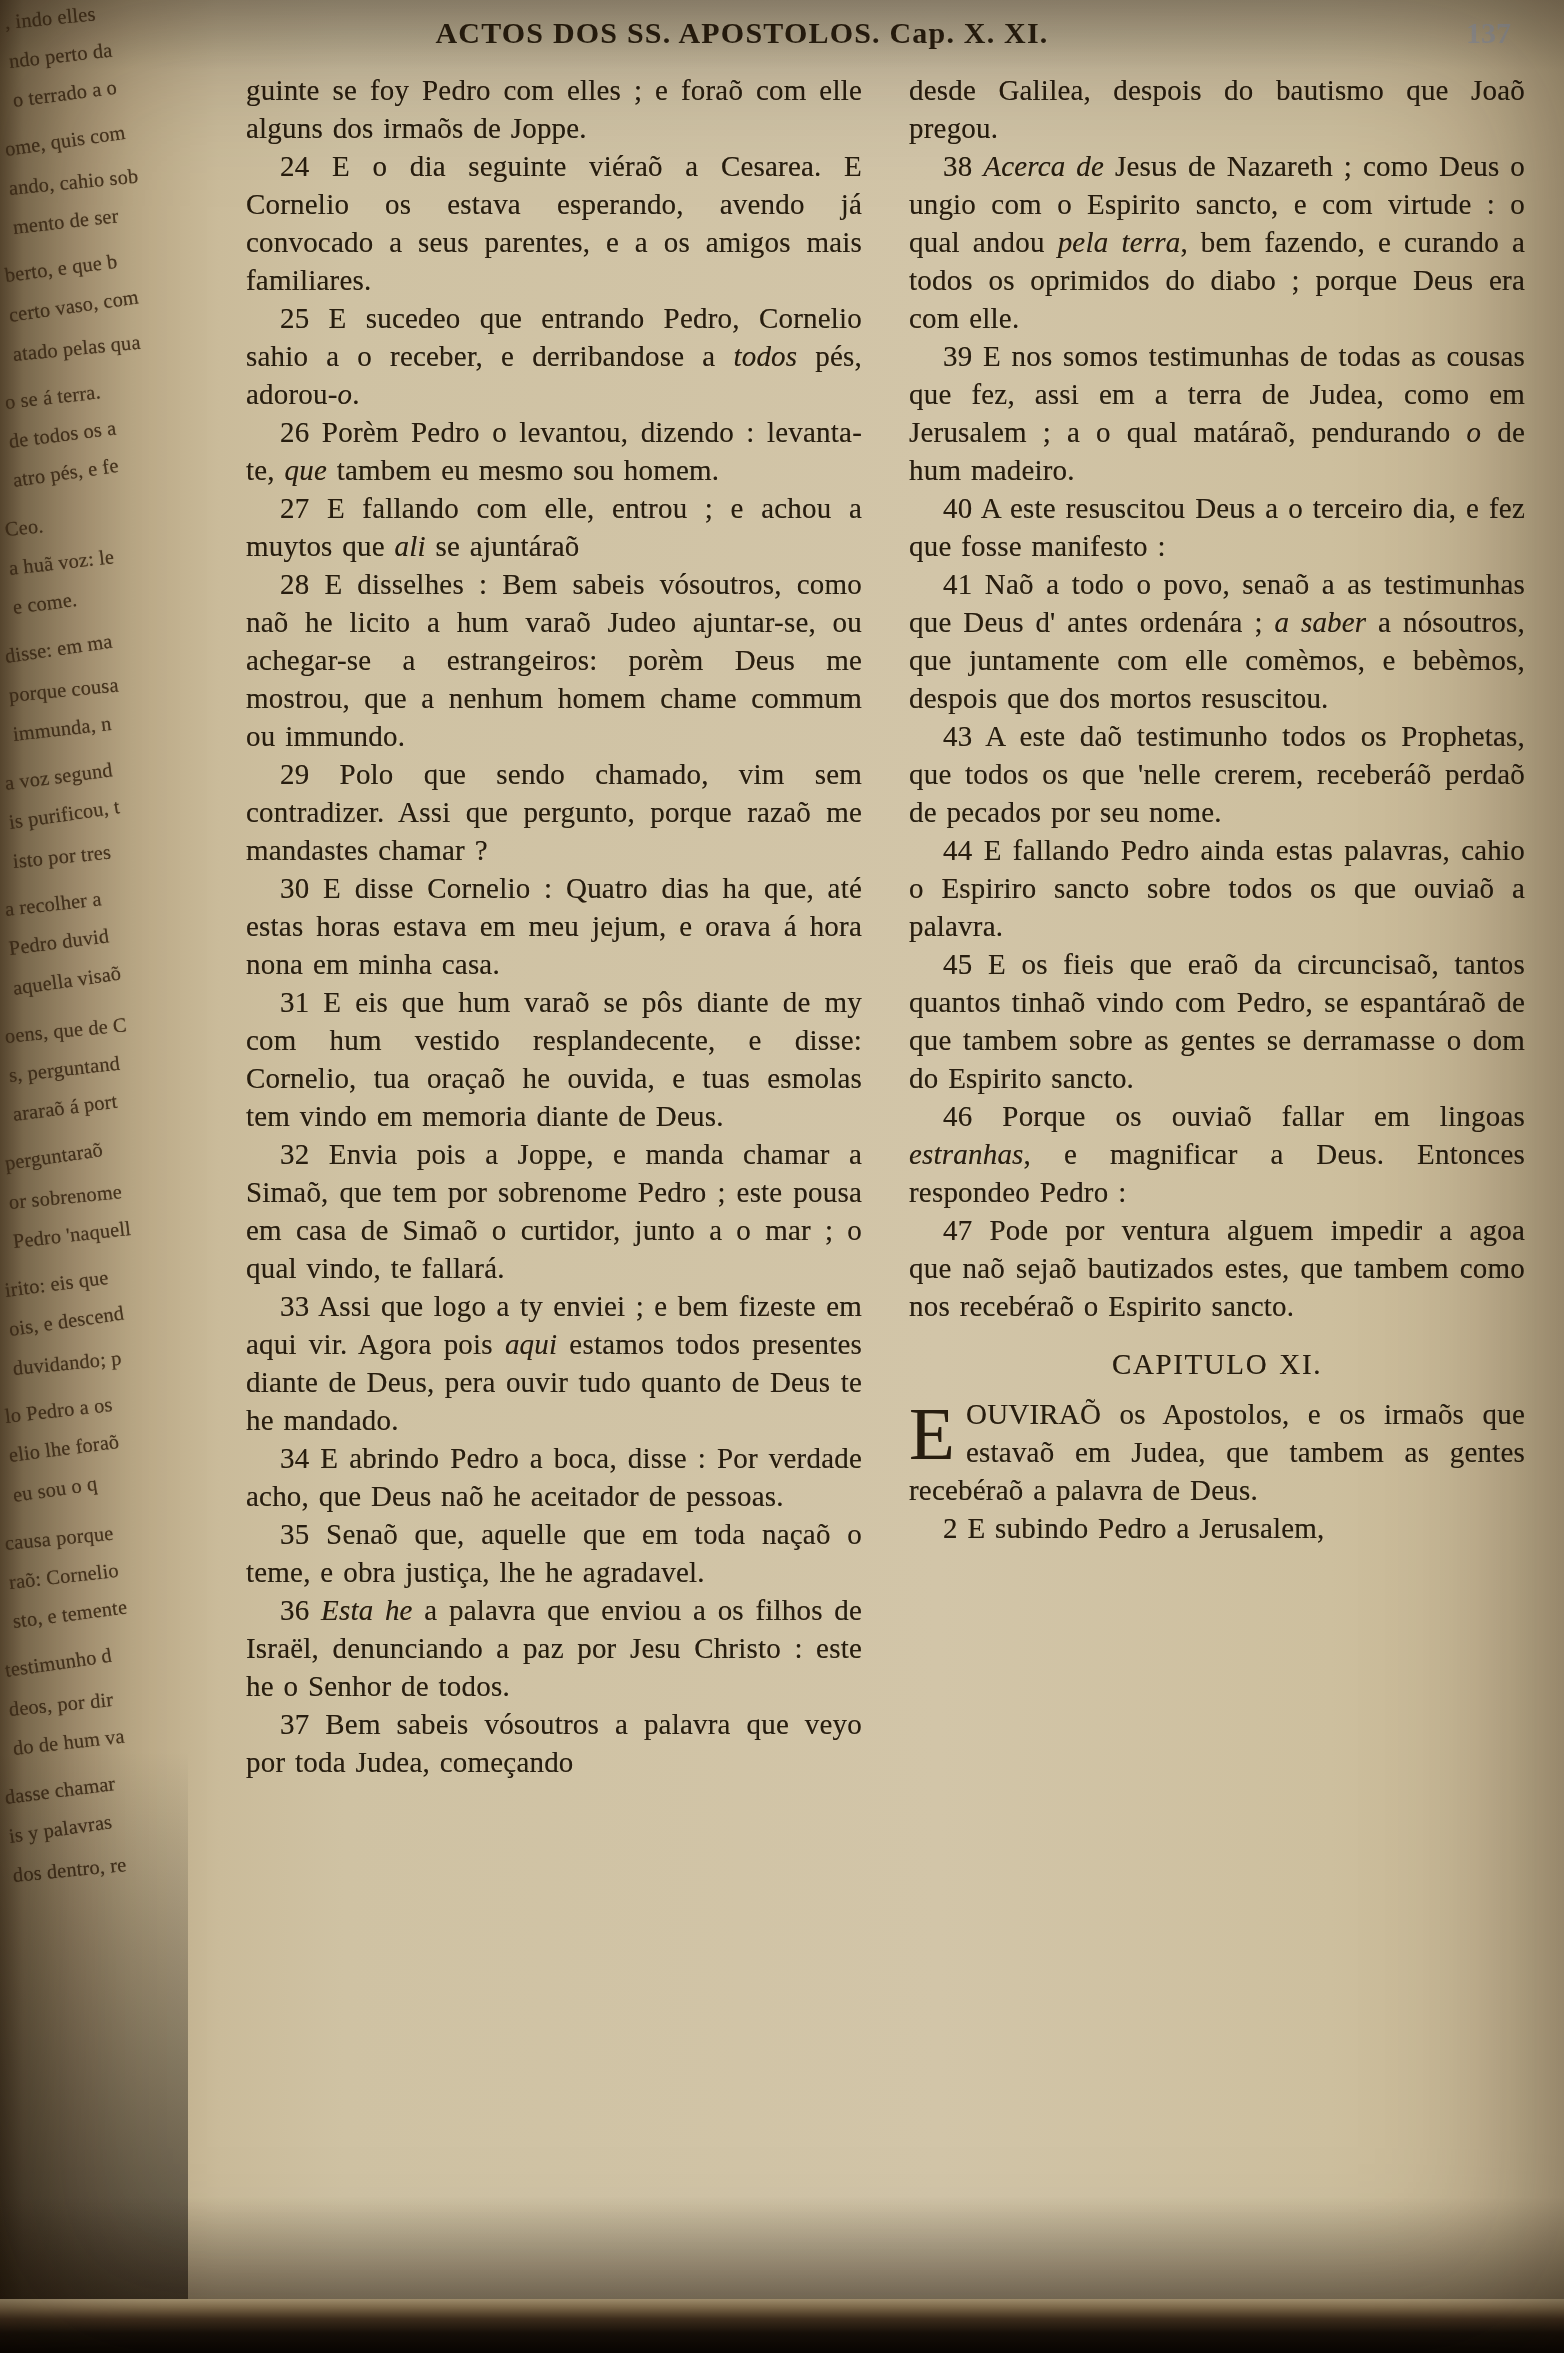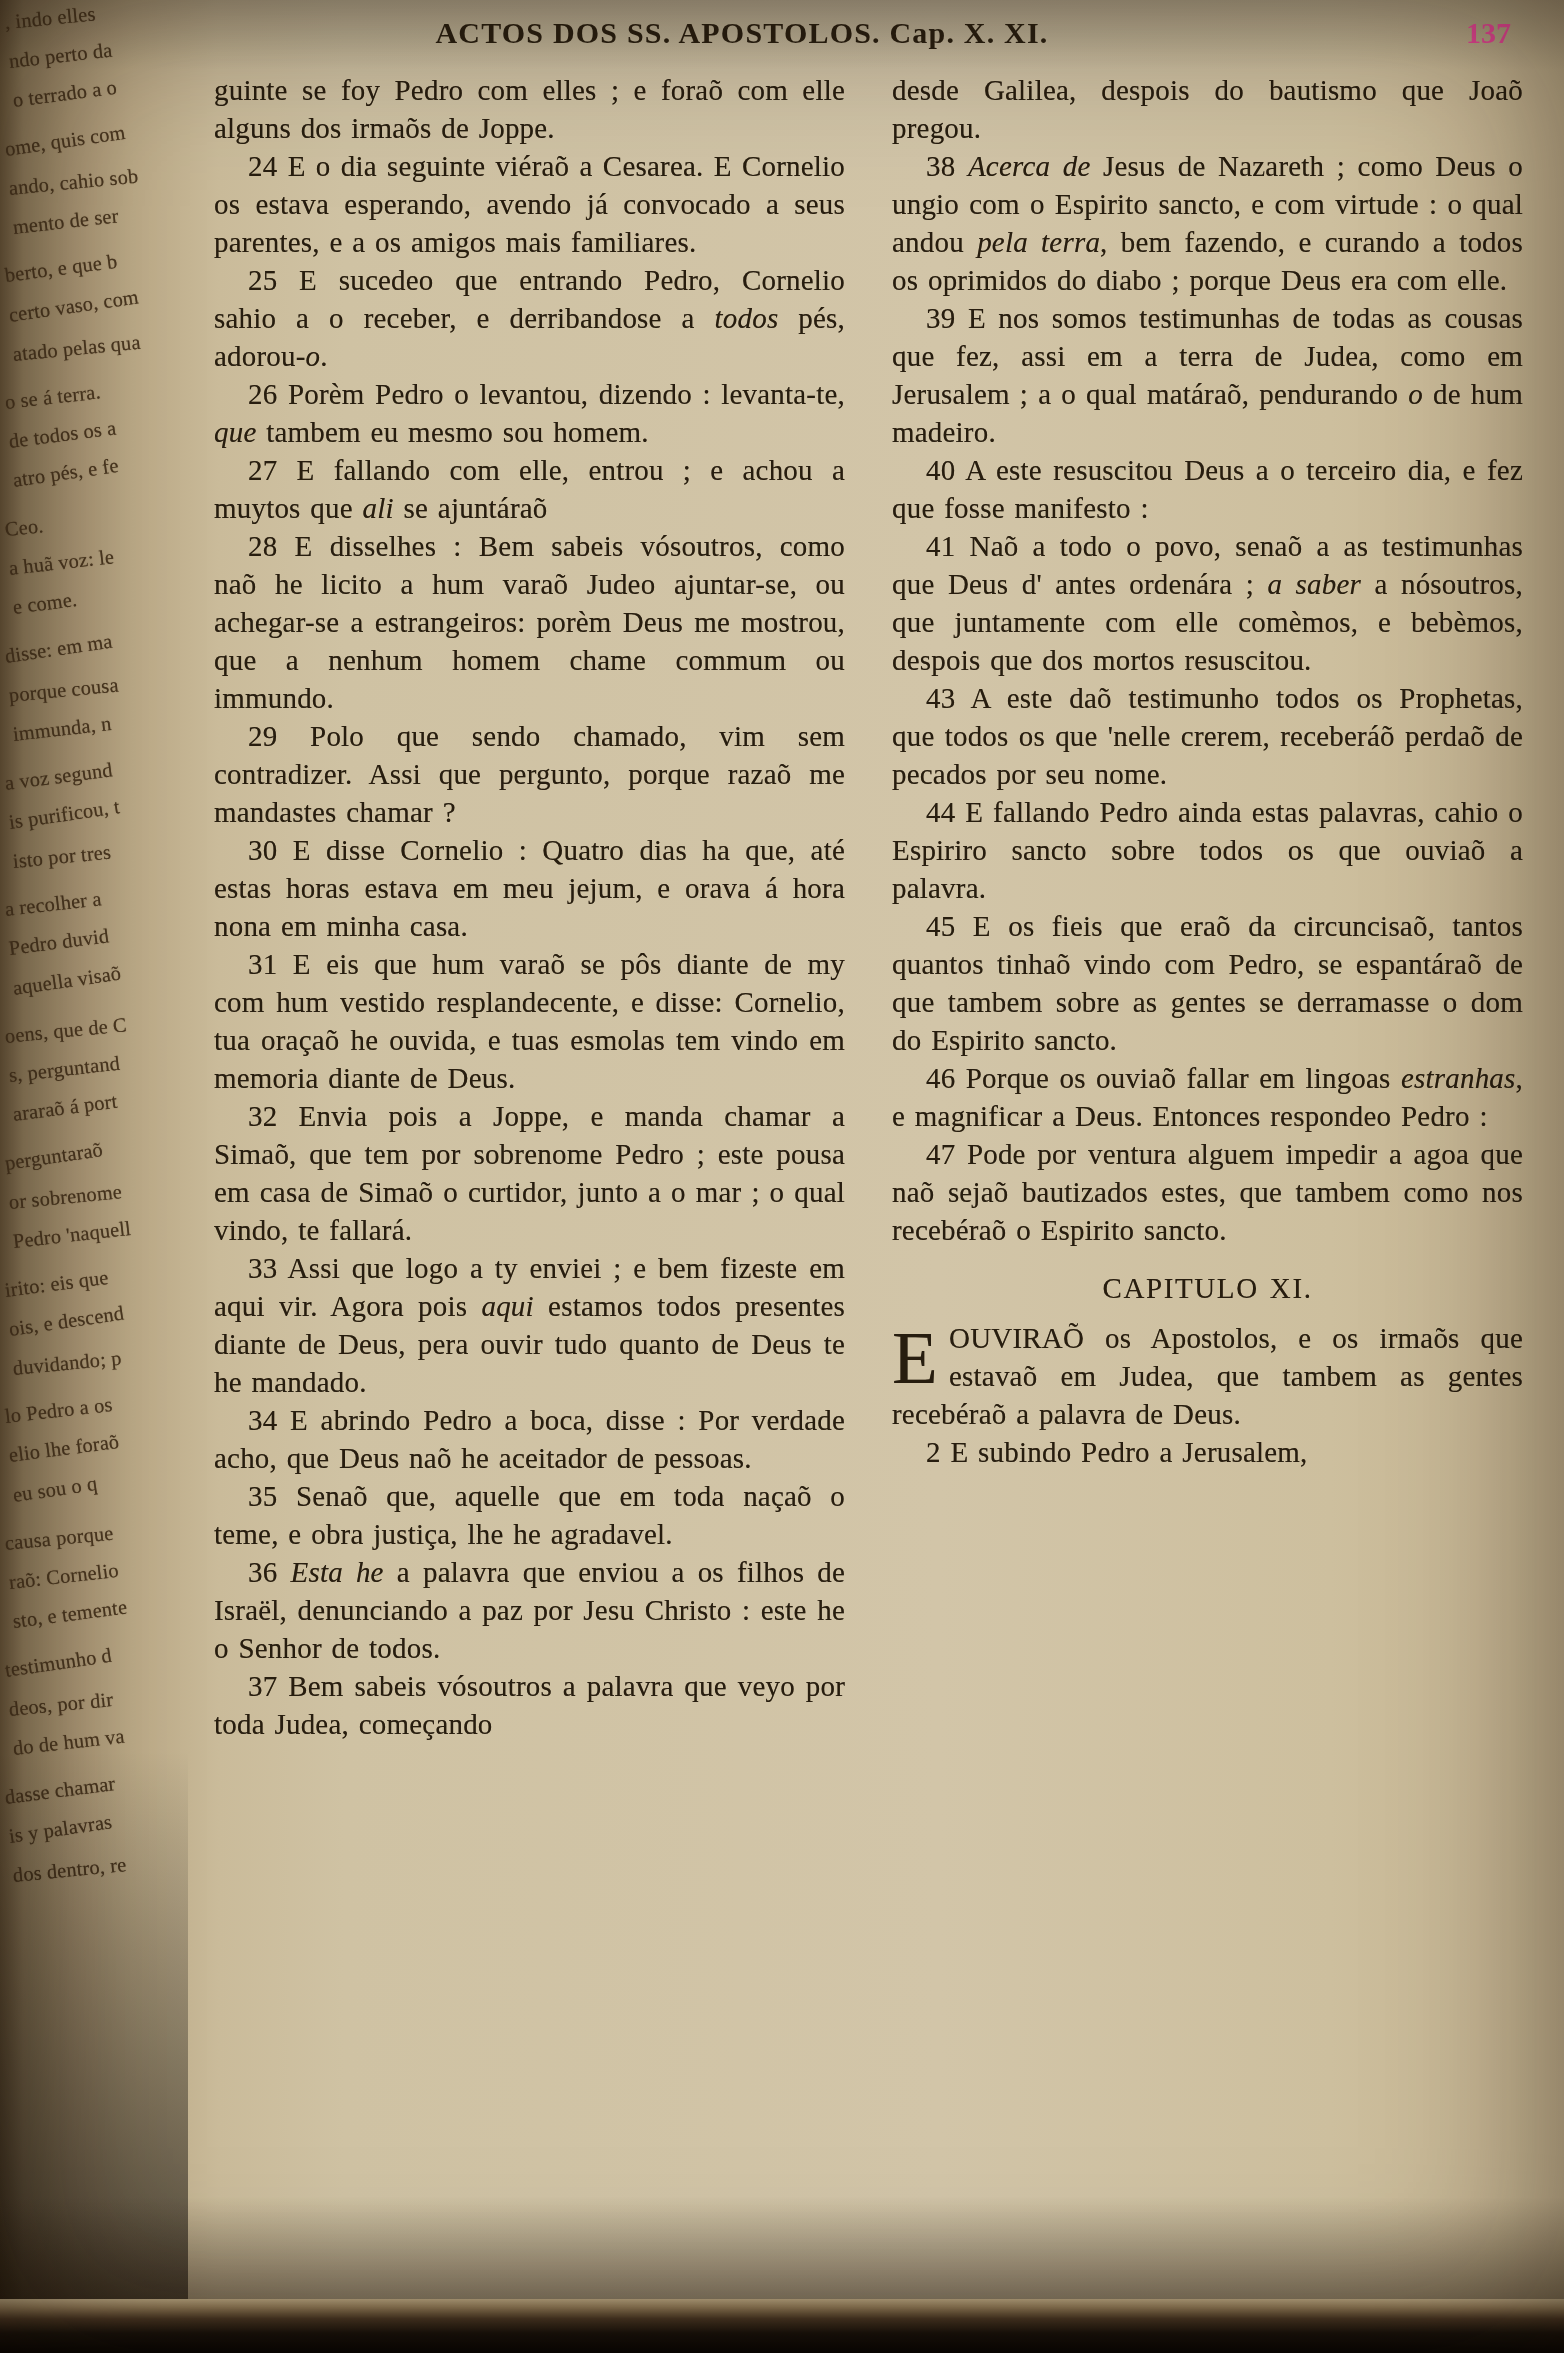--- a/index.html
+++ b/index.html
@@ -35,23 +35,23 @@
     transform-origin:left center;
   }
 
   
   .content{position:absolute;left:214px;top:15.6px;width:1311px;color:#261c0f;}
   .header-row{position:relative;height:44px;}
   .running-title{
     position:absolute;left:0;width:1056px;text-align:center;
     font-size:30px;letter-spacing:1.2px;font-weight:bold;color:#2a1f10;
   }
-  .page-number{position:absolute;right:14px;top:0;font-size:30px;font-weight:bold;color:#ec4899;}
+  .page-number{position:absolute;right:14px;top:0;font-size:30px;font-weight:bold;color:#a3a3a3;}
 
-  .cols{display:flex;gap:47px;margin-top:11px;}
+  .cols{display:flex;gap:47px;margin-top:11px;margin-left:32px;}
   .col{width:631px;height:2199px;overflow:hidden;
     font-size:29px;line-height:38px;text-align:justify;
     letter-spacing:0.2px;word-spacing:2.3px;color:#271d0f;
     text-shadow:0 0 0.5px rgba(45,32,16,0.55);}
   .col p{margin:0;}
   .col p.indent{text-indent:34px;}
   .col h3{margin:20.3px 0 12.5px 0;text-align:center;font-weight:normal;
     font-size:29px;letter-spacing:1.6px;}
   .it{font-style:italic;}
   .dropcap{float:left;font-size:75px;line-height:63px;padding:6.3px 11px 0 0;color:#271d0f;}

